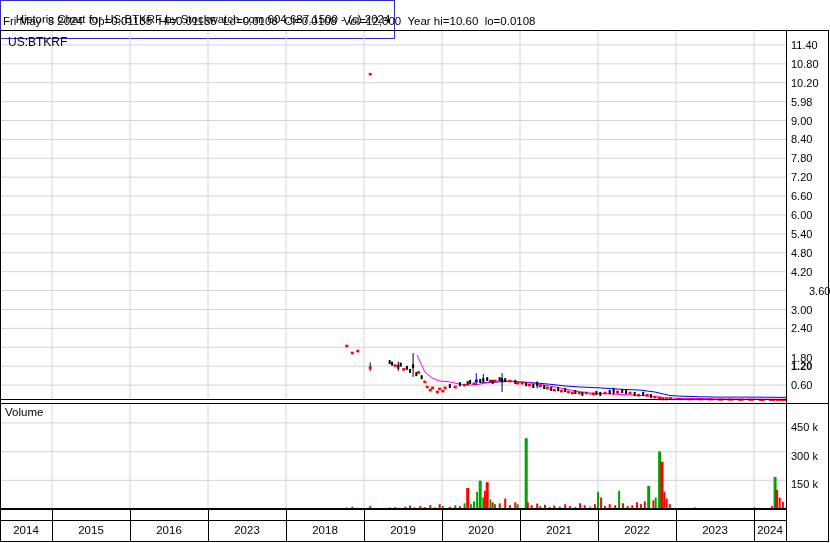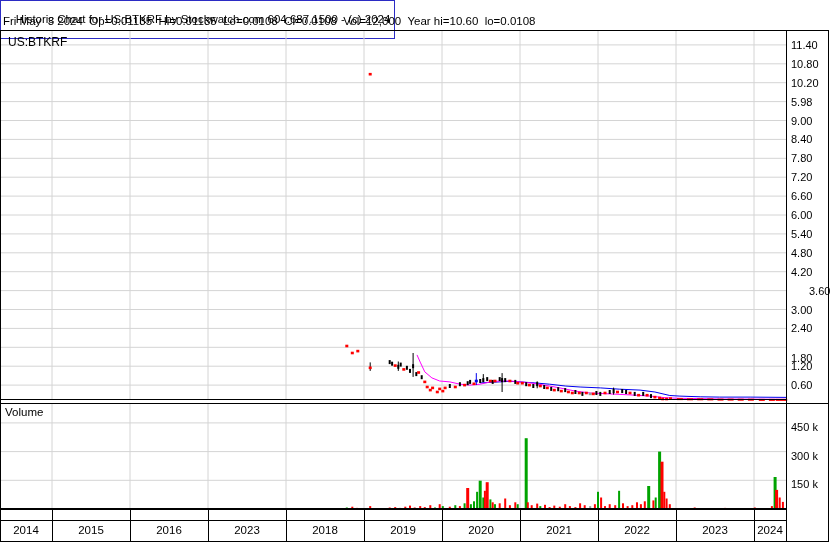--- a/index.html
+++ b/index.html
@@ -300,21 +300,21 @@
       <div class="axis-label" style="left: 791px; top: 171px;">7.20</div>
       <div class="axis-label" style="left: 791px; top: 190px;">6.60</div>
       <div class="axis-label" style="left: 791px; top: 209px;">6.00</div>
       <div class="axis-label" style="left: 791px; top: 228px;">5.40</div>
       <div class="axis-label" style="left: 791px; top: 247px;">4.80</div>
       <div class="axis-label" style="left: 791px; top: 266px;">4.20</div>
       <div class="axis-label" style="left: 809px; top: 285px;">3.60</div>
       <div class="axis-label" style="left: 791px; top: 304px;">3.00</div>
       <div class="axis-label" style="left: 791px; top: 322px;">2.40</div>
       <div class="axis-label" style="left: 791px; top: 341px; margin-top: 11px;">1.80</div>
-      <div class="axis-label" style="left: 791px; top: 360px;">1.20</div>
+      <div class="axis-label" style="left: 791px; top: 360px; font-weight: bold;">1.20</div>
       <div class="axis-label" style="left: 791px; top: 379px;">0.60</div>
     </div>
   <div id="volume-ticks">
       <div class="axis-label" style="left: 791px; top: 421px;">450 k</div>
       <div class="axis-label" style="left: 791px; top: 450px;">300 k</div>
       <div class="axis-label" style="left: 791px; top: 478px;">150 k</div>
     </div>
   <div id="year-labels">
       <div class="year-label" style="left: 4px;">2014</div>
       <div class="year-label" style="left: 69px;">2015</div>

